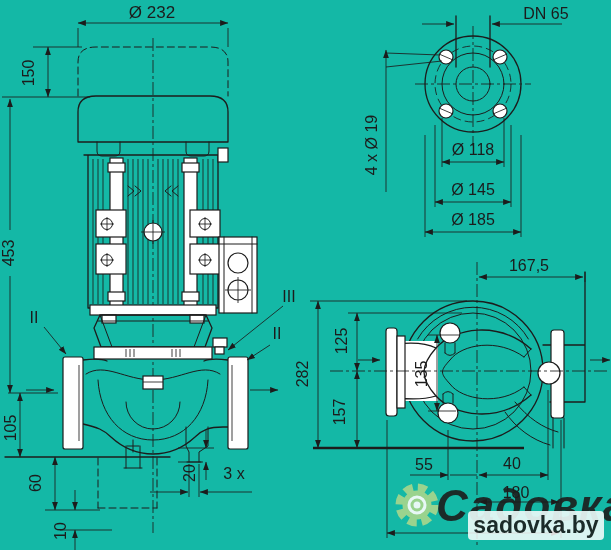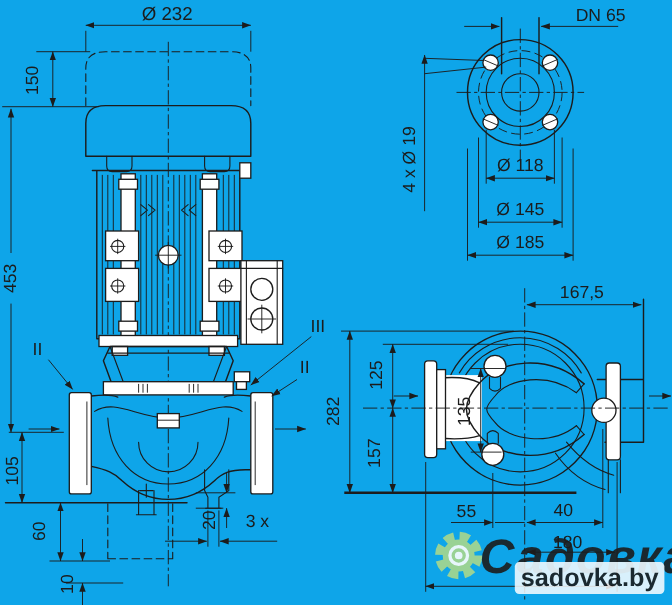--- a/index.html
+++ b/index.html
@@ -1,16 +1,16 @@
 <!DOCTYPE html>
 <html><head>
 <meta charset="utf-8">
 <style>
   html,body{margin:0;padding:0;background:#fff;}
-  .stage{position:relative;width:611px;height:550px;background:#0ea5e9;overflow:hidden;
+  .stage{position:relative;width:611px;height:550px;background:#14b8a6;overflow:hidden;
          font-family:"Liberation Sans", sans-serif;}
   svg text{font-family:"Liberation Sans", sans-serif;fill:#1c1c1c;}
   .dim{font-size:16px;}
   .dim-lg{font-size:17px;}
   .sec{font-size:16px;}
   .main{stroke:#1c1c1c;stroke-width:1.3;fill:none;stroke-linecap:round;stroke-linejoin:round;}
   .det{stroke:#1c1c1c;stroke-width:1;fill:none;stroke-linecap:round;stroke-linejoin:round;}
   .thin{stroke:#1c1c1c;stroke-width:.85;fill:none;}
   .whitefill{fill:#fff;stroke:#1c1c1c;stroke-width:1.2;}
   .dash{stroke-dasharray:7 4;}

